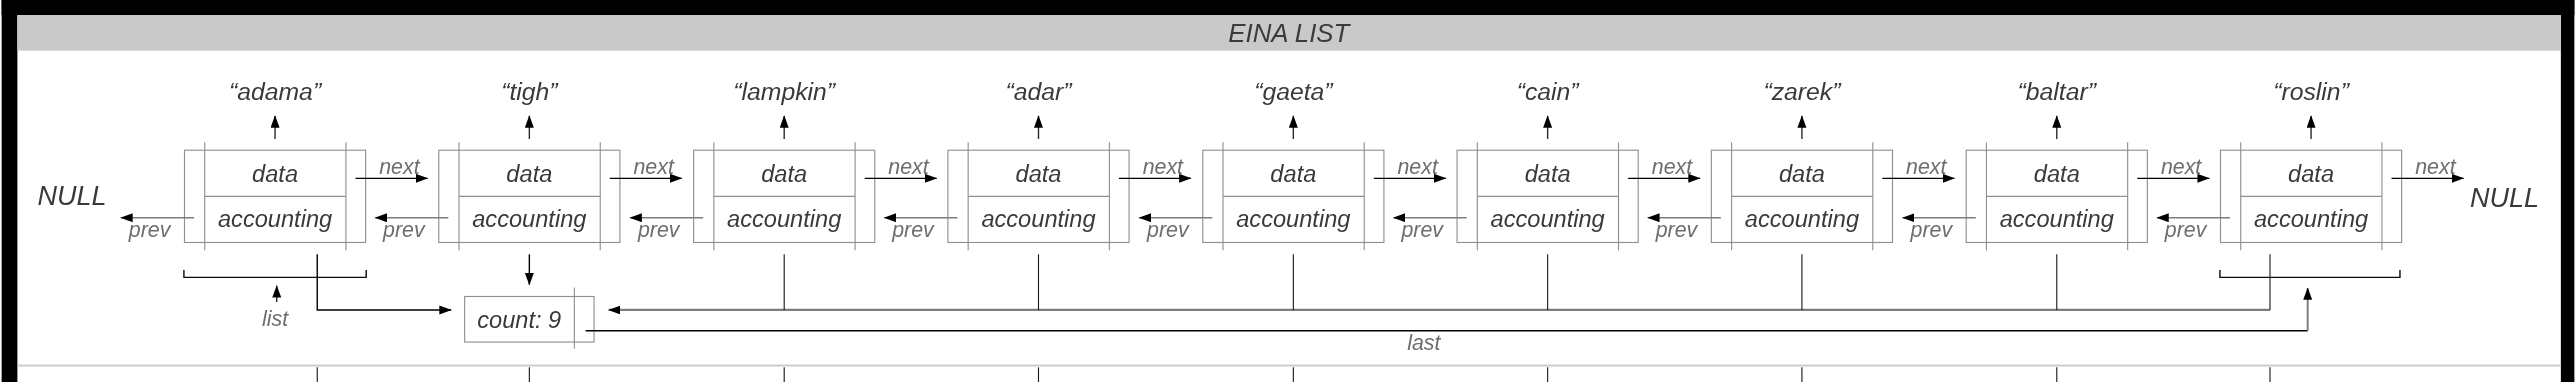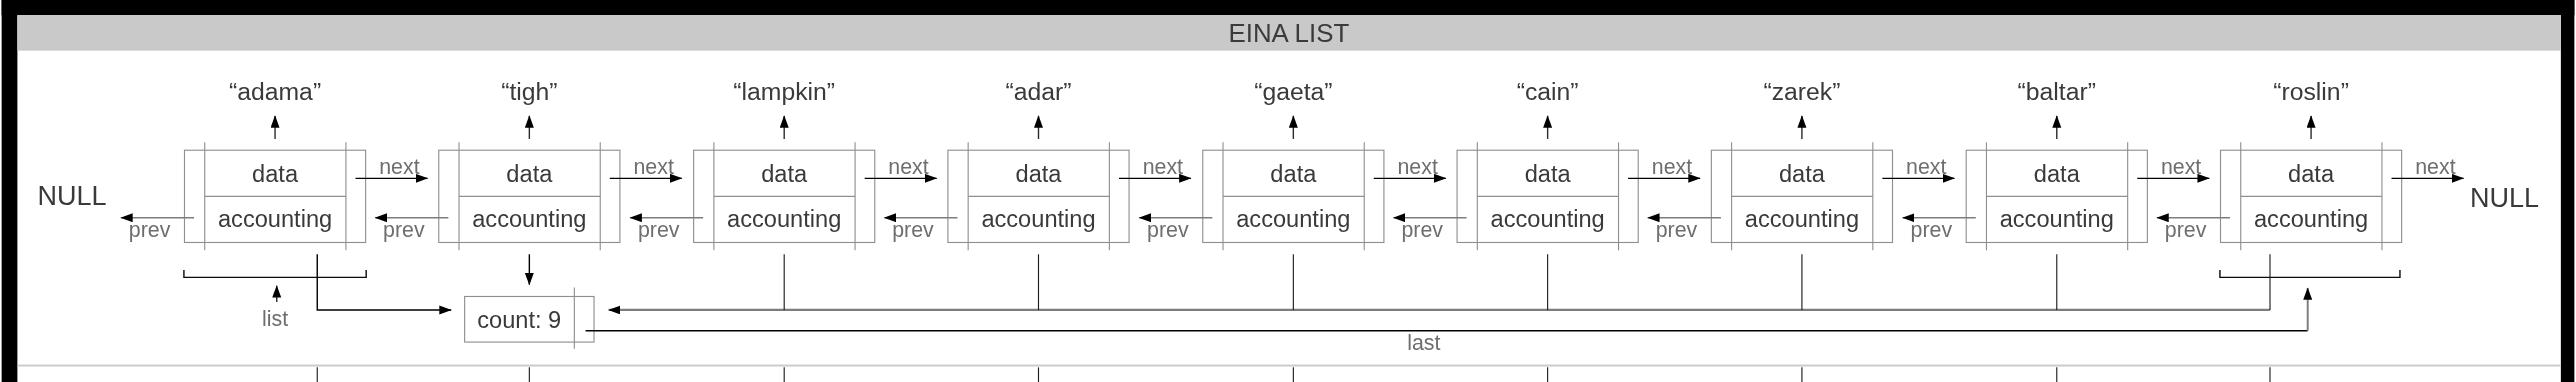--- a/index.html
+++ b/index.html
@@ -1,17 +1,17 @@
 <!DOCTYPE html>
 <html style="font-size:9px"><head>
 <meta charset="utf-8">
 <style>
   html,body{margin:0;padding:0;background:#ffffff;}
   .stage{position:relative;width:2576px;height:382px;background:#ffffff;
-         font-family:"Liberation Sans", sans-serif;}
+         font-family:"Liberation Sans", sans-serif;font-style:italic;}
   svg{display:block;}
   text{fill:#3a3a3a;}
   .t{dominant-baseline:central;text-anchor:middle;}
   .name{font-size:44px;}
   .cell{font-size:42px;}
   .lab{font-size:38px;fill:#6e6e6e;}
   .nulltxt{font-size:48px;}
   .counttxt{font-size:42px;}
   .titletxt{font-size:46px;fill:#3b3b3b;}
   .box{stroke:#8f8f8f;stroke-width:2;fill:none;}

